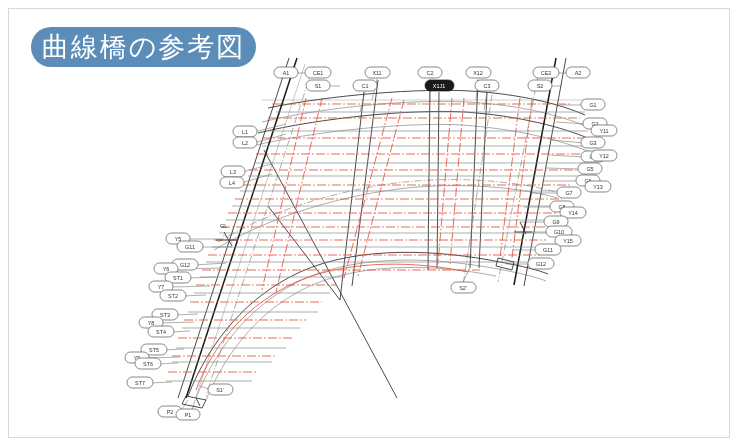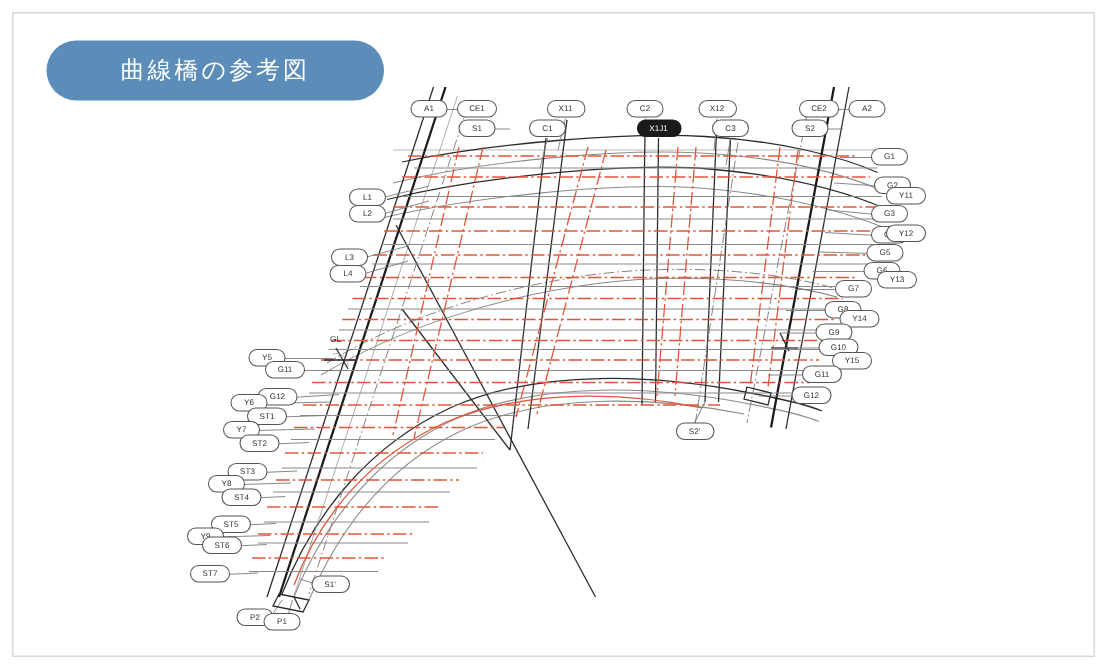--- a/index.html
+++ b/index.html
@@ -1,21 +1,21 @@
 <!DOCTYPE html>
 <html><head>
 <meta charset="utf-8">
 <style>
   html,body{margin:0;padding:0;background:#fff;}
   body{width:738px;height:446px;font-family:"Liberation Sans",sans-serif;overflow:hidden;}
   #page{position:relative;width:738px;height:446px;background:#ffffff;box-sizing:border-box;}
   #frame{position:absolute;left:8px;top:8px;width:722px;height:430px;border:1px solid #d8d8d8;box-sizing:border-box;background:#fff;}
   #title-pill{position:absolute;left:31px;top:27px;width:225px;height:40px;border-radius:20px;background:#5b8db8;
     display:flex;align-items:center;justify-content:center;}
-  #title-text{color:#ffffff;font-size:16px;letter-spacing:2px;font-family:"DejaVu Sans",sans-serif;white-space:nowrap;}
+  #title-text{color:#ffffff;font-size:27px;letter-spacing:2px;font-family:"DejaVu Sans",sans-serif;white-space:nowrap;}
   #canvas{position:absolute;left:0;top:0;width:738px;height:446px;}
   .lbl{fill:#ffffff;stroke:#555555;stroke-width:.7;}
   .lbl-bold{fill:#1a1a1a;stroke:#1a1a1a;stroke-width:.7;}
   .lbltxt{font-family:"Liberation Sans",sans-serif;font-size:5.4px;fill:#333333;text-anchor:middle;dominant-baseline:central;}
   .lbltxt-inv{fill:#ffffff;}
   .leader{stroke:#7a7a7a;stroke-width:.6;fill:none;}
   .gray{stroke:#8a8a8a;stroke-width:.7;fill:none;}
   .graylt{stroke:#a8a8a8;stroke-width:.55;fill:none;}
   .dark{stroke:#2b2b2b;stroke-width:.85;fill:none;}
   .darkhvy{stroke:#1a1a1a;stroke-width:1.5;fill:none;}

